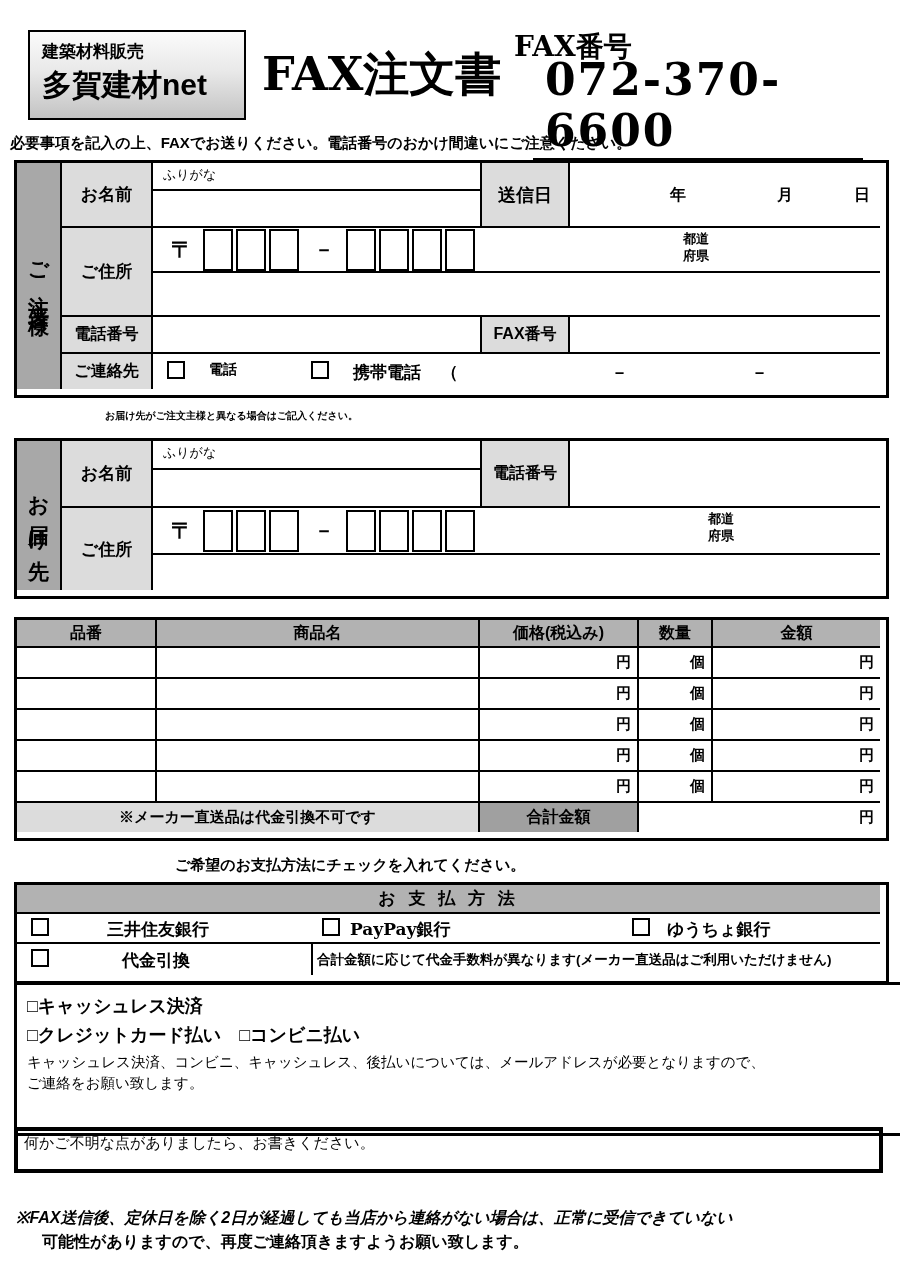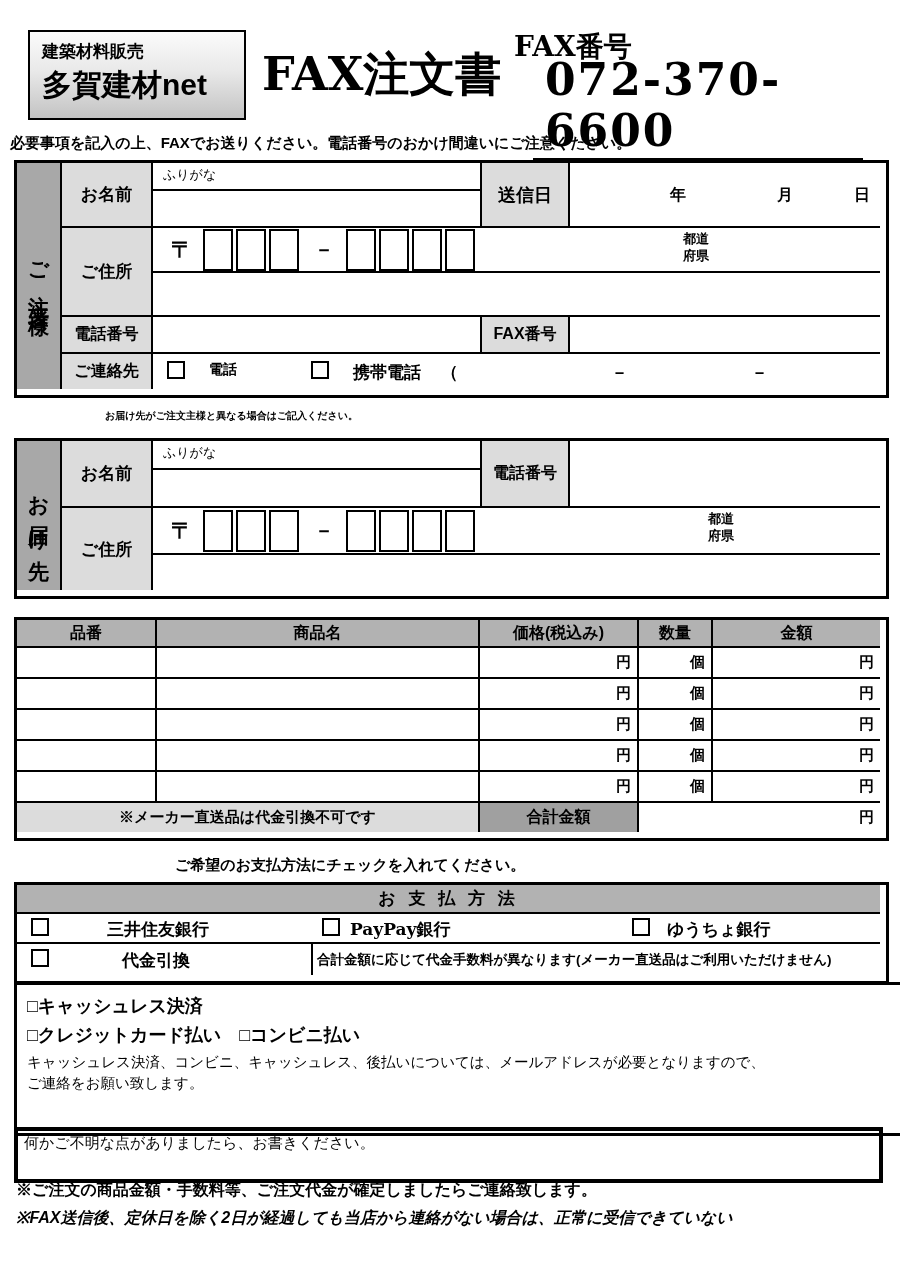--- a/index.html
+++ b/index.html
@@ -206,20 +206,20 @@
     </div>
   </div>
 
   <div class="tbl" style="left:14px;top:982px;width:869px;height:140px;padding:4px 10px;">
     <div class="optline">□キャッシュレス決済</div>
     <div class="optline">□クレジットカード払い　□コンビニ払い</div>
     <div class="notetxt" style="margin-top:6px;">キャッシュレス決済、コンビニ、キャッシュレス、後払いについては、メールアドレスが必要となりますので、</div>
     <div class="notetxt">ご連絡をお願い致します。</div>
   </div>
 
-  <div class="abs" style="left:14px;top:1127px;width:869px;height:56px;border:4px solid #000;">
+  <div class="abs" style="left:14px;top:1127px;width:869px;height:46px;border:4px solid #000;">
     <div class="serif" style="font-size:15px;padding:3px 6px;">何かご不明な点がありましたら、お書きください。</div>
   </div>
 
-  <div class="abs bignote" style="left:16px;top:1180px;">※ご注文の商品金額・手数料等、ご注文代金が確定しましたらご連絡致します。</div>
   <div class="abs bignote" style="left:16px;top:1206px;font-style:italic;">※FAX送信後、定休日を除く2日が経過しても当店から連絡がない場合は、正常に受信できていない</div>
+  <div class="abs bignote" style="left:42px;top:1232px;">可能性がありますので、再度ご連絡頂きますようお願い致します。</div>
 
 </div>
 
 </body></html>

